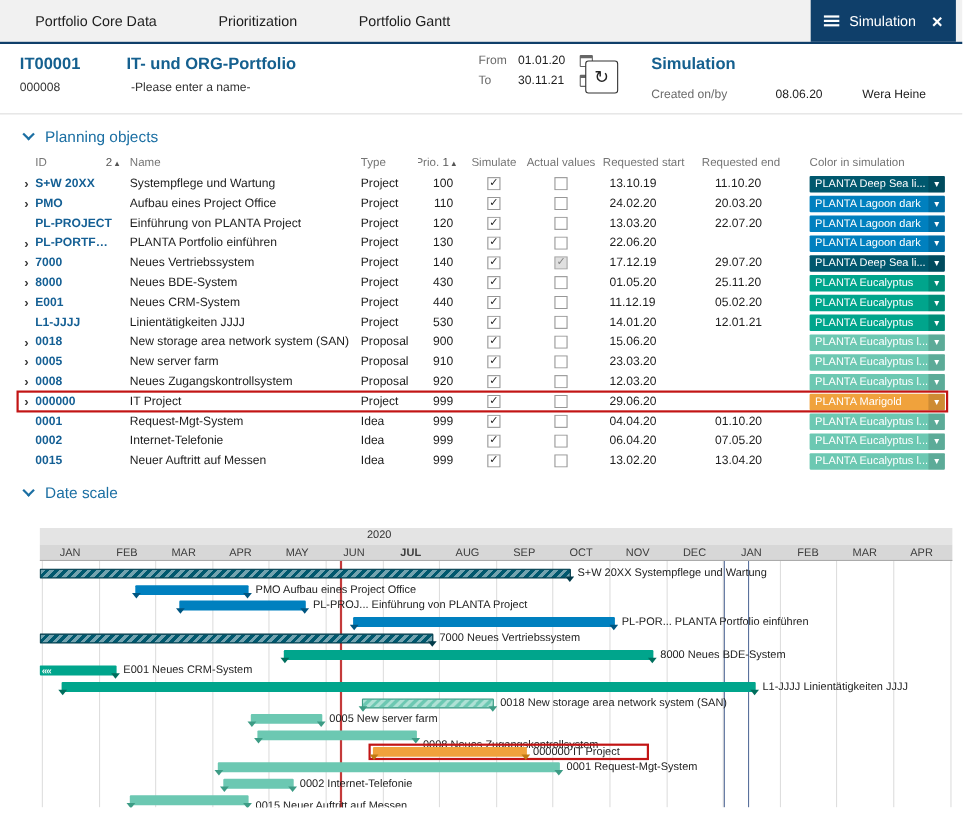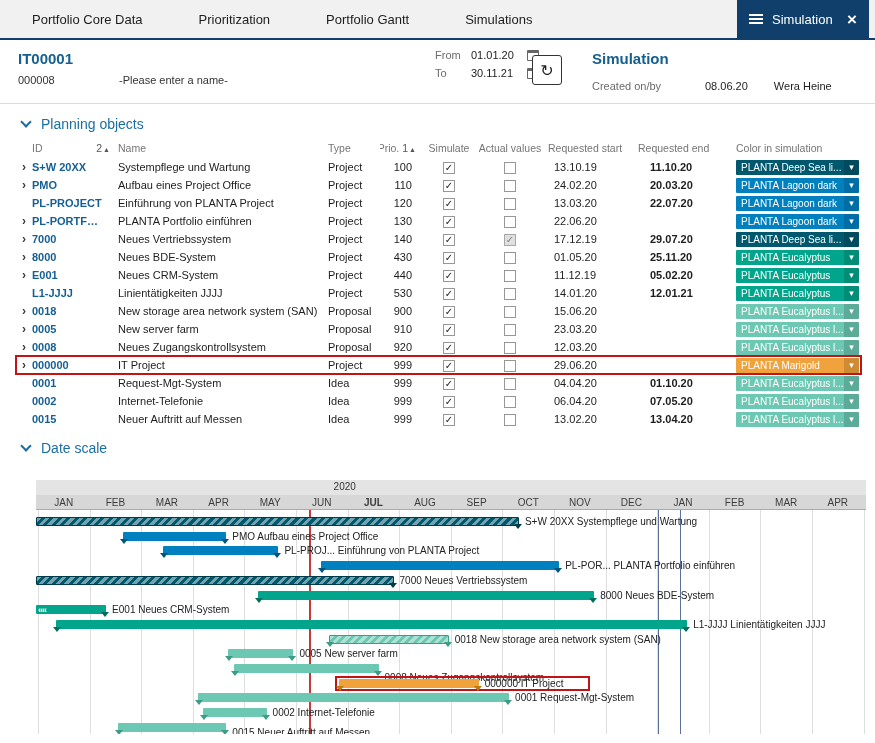--- a/index.html
+++ b/index.html
@@ -24,21 +24,21 @@
   .hdr .psub  { position: absolute; left: 119px; top: 34px; font-size: 11px; color: #333; }
   .fromto { position: absolute; left: 435px; top: 9px; display: grid; grid-template-columns: 36px 56px 18px; row-gap: 6px; align-items: center; font-size: 11px; }
   .fromto .lbl { color: #6b6b6b; }
   .fromto .val { color: #1d1d1d; }
   .cal { width: 12px; height: 11px; border: 1px solid #666; border-top-width: 3px; border-radius: 1px; background: #fff; display: inline-block; }
   .refresh-btn { position: absolute; left: 532px; top: 15px; width: 30px; height: 30px; border: 1px solid #333; border-radius: 3px; display: flex; align-items: center; justify-content: center; background: #fff; cursor: pointer; }
   .refresh-icon::after { content: "↻"; font-size: 16px; color: #222; }
   .hdr .simtitle { position: absolute; left: 592px; top: 10px; font-size: 15px; font-weight: bold; color: #15608f; }
   .createdrow { position: absolute; left: 592px; top: 40px; font-size: 11px; display: flex; }
   .createdrow .clabel { color: #6b6b6b; width: 113px; }
-  .createdrow .cdate  { color: #1d1d1d; margin-right: 26px; }
+  .createdrow .cdate  { color: #1d1d1d; margin-right: 36px; }
   .createdrow .cby    { color: #1d1d1d; }
 
   
   .sec-head { display: flex; align-items: center; gap: 11px; padding: 12px 0 6px 22px; cursor: pointer; }
   .sec-chevron { width: 8px; height: 8px; border-right: 2px solid #1b6fa3; border-bottom: 2px solid #1b6fa3; transform: rotate(45deg); margin-top: -5px; }
   .sec-title { font-size: 14px; color: #1b6fa3; }
 
   
   .tbl { margin-left: 16px; width: 845px; font-size: 11px; }
   .grid { display: grid; grid-template-columns: 16px 86px 210px 52px 40px 58px 64px 90px 90px 139px; align-items: center; }
@@ -55,21 +55,21 @@
   .trow.hl { outline: 2px solid #c21414; outline-offset: -1px; z-index: 2; }
   .c { white-space: nowrap; overflow: hidden; }
   .arrow { text-align: center; color: #3a3a3a; font-weight: bold; font-size: 12px; line-height: 1; cursor: pointer; }
   .idc { color: #145f94; font-weight: bold; text-overflow: ellipsis; padding-right: 16px; cursor: pointer; }
   .nm, .tp { color: #1d1d1d; text-overflow: ellipsis; }
   .pr { text-align: right; padding-right: 8px; color: #1d1d1d; }
   .cc { text-align: center; }
   .cb { width: 12px; height: 12px; border: 1px solid #979797; background: #fff; display: inline-flex; align-items: center; justify-content: center; font-size: 10px; color: #1a1a1a; line-height: 1; vertical-align: middle; cursor: pointer; }
   .cb.dis { background: #e0e0e0; color: #828282; border-color: #a8a8a8; }
   .dt { padding-left: 12px; color: #1d1d1d; }
-  .dt.end { padding-left: 18px; font-weight: bold; }
+  .dt.end { padding-left: 18px; }
   .colcell { padding-left: 14px; padding-right: 2px; overflow: visible; }
   .swatch { height: 15px; display: flex; align-items: center; color: #fff; font-size: 10px; padding-left: 5px; border-radius: 1px; cursor: pointer; }
   .sw-label { flex: 1; white-space: nowrap; overflow: hidden; }
   .sw-arrow { width: 15px; height: 15px; display: flex; align-items: center; justify-content: center; background: rgba(0,0,0,0.14); font-size: 9px; }
 
   
   .gantt { position: relative; margin: 18px 0 0 36px; width: 830px; height: 254px; font-size: 10px; overflow: hidden; }
   .g-yearrow  { position: absolute; left: 0; top: 0; width: 100%; height: 15px; background: #e4e4e4; }
   .g-monthrow { position: absolute; left: 0; top: 15px; width: 100%; height: 15px; background: #d7d7d7; border-bottom: 1px solid #ababab; }
   .g-year { position: absolute; top: 1px; color: #333; }
@@ -82,36 +82,36 @@
   .g-marker { position: absolute; width: 0; height: 0; border-left: 4px solid transparent; border-right: 4px solid transparent; }
   .g-cont { position: absolute; color: rgba(255,255,255,0.95); font-size: 9px; font-weight: bold; letter-spacing: -1px; }
 </style>
 </head>
 <body>
 
 <div class="nav">
   <div class="nav-item">Portfolio Core Data</div>
   <div class="nav-item">Prioritization</div>
   <div class="nav-item">Portfolio Gantt</div>
-  <div class="nav-item">Simulations</div>
   <div class="nav-spacer"></div>
   <div class="tab-active">
     <span class="burger">
         <i></i>
         <i></i>
         <i></i>
       </span>
     <span class="tab-label">Simulation</span>
     <span class="tab-close">×</span>
   </div>
 </div>
 
 <div class="hdr">
   <div class="pid">IT00001</div>
   <div class="pcode">000008</div>
+  <div class="ptitle">IT- und ORG-Portfolio</div>
   <div class="psub">-Please enter a name-</div>
   <div class="fromto">
     <span class="lbl">From</span>
     <span class="val">01.01.20</span>
     <span class="cal"></span>
     <span class="lbl">To</span>
     <span class="val">30.11.21</span>
     <span class="cal"></span>
   </div>
   <div class="refresh-btn">

